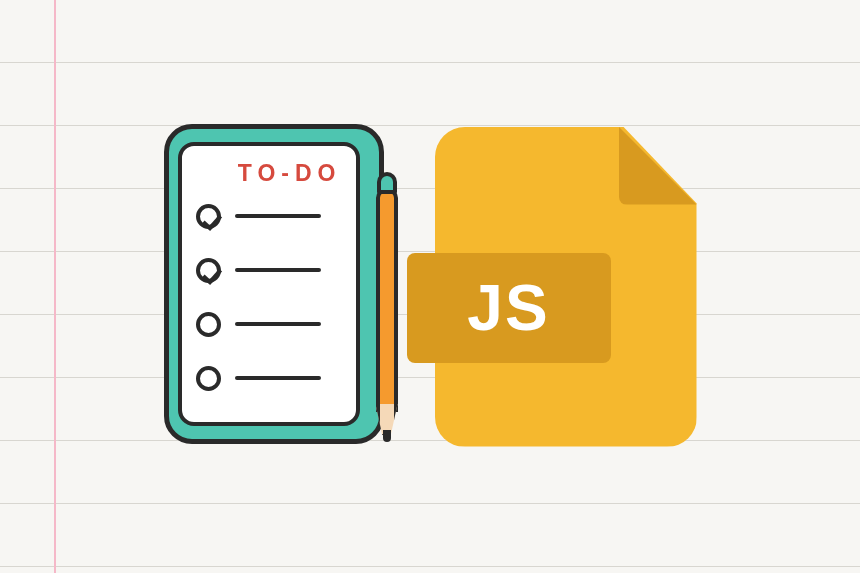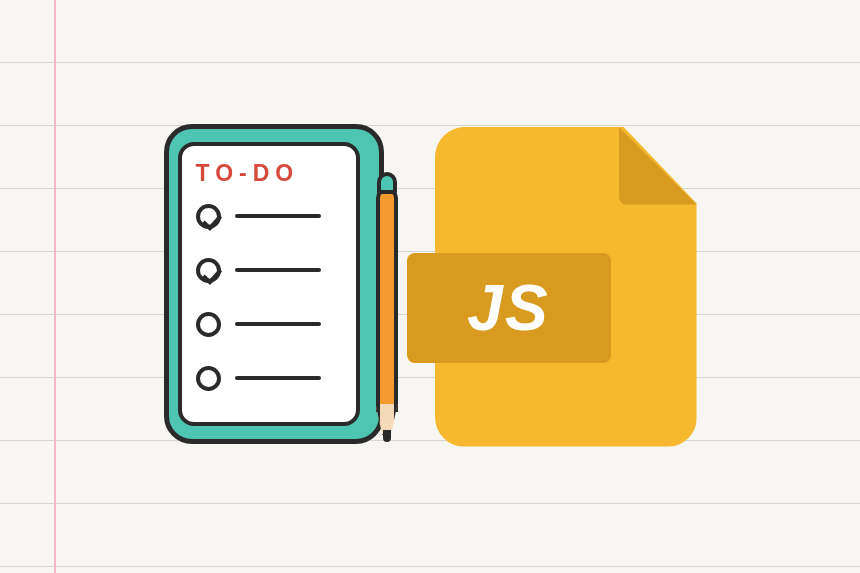--- a/index.html
+++ b/index.html
@@ -60,21 +60,21 @@
       border: 4.5px solid #2a2a2a;
       border-radius: 16px;
       padding: 16px 14px 10px 14px;
     }
     .todo-title {
       font-family: "Comic Sans MS", "Segoe Print", cursive, sans-serif;
       color: #d64a3e;
       font-weight: 700;
       letter-spacing: 6px;
       font-size: 23px;
-      text-align: left;
+      text-align: right;
       transform: translateY(-2px);
     }
     .todo-row {
       display: flex;
       align-items: center;
       gap: 14px;
       height: 54px;
     }
     .bullet {
       width: 25px; height: 25px;
@@ -170,21 +170,20 @@
       display: flex;
       align-items: center;
       justify-content: center;
     }
     .jsfile-text {
       color: #ffffff;
       font-weight: 800;
       font-size: 64px;
       font-family: "Segoe UI", Arial, sans-serif;
       letter-spacing: 2px;
-      font-style: italic;
     }
   </style>
 </head>
 <body>
 
 <div class="ruled-lines"></div>
 <div class="margin-line"></div>
 
 <div class="stage">
 

